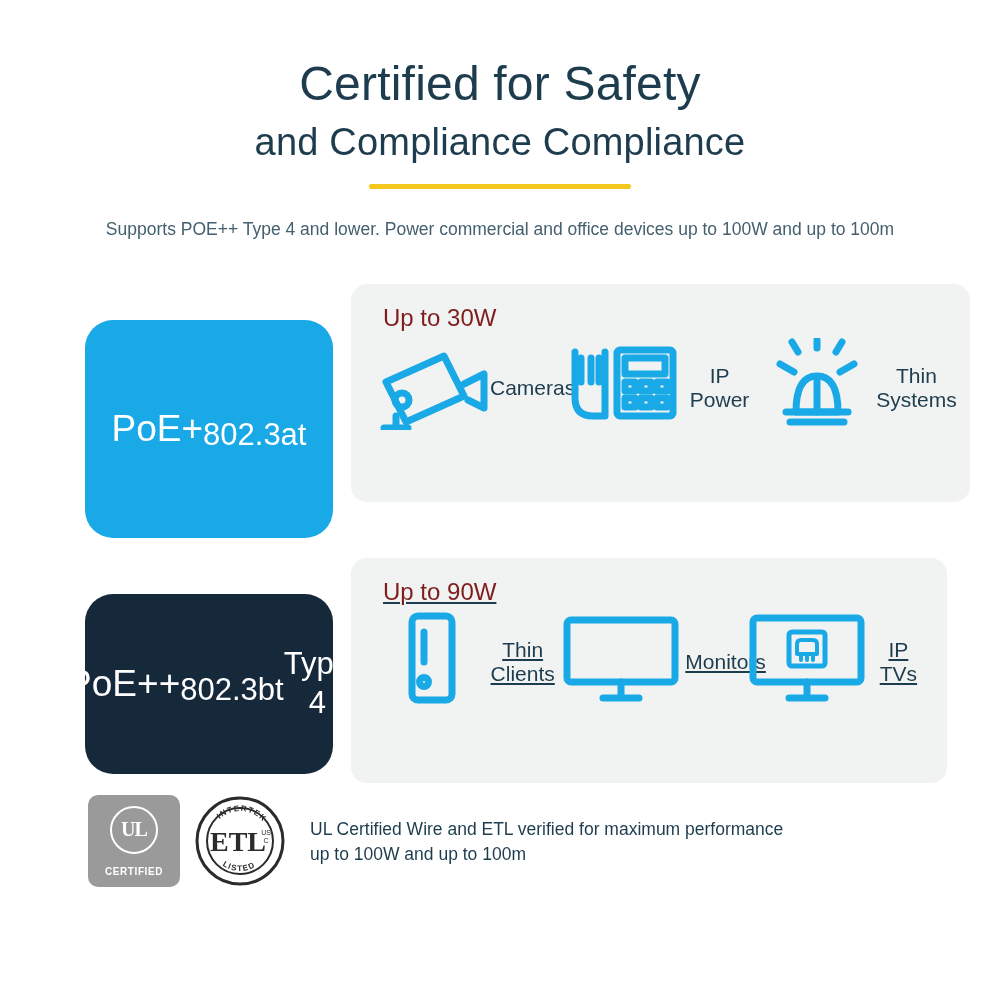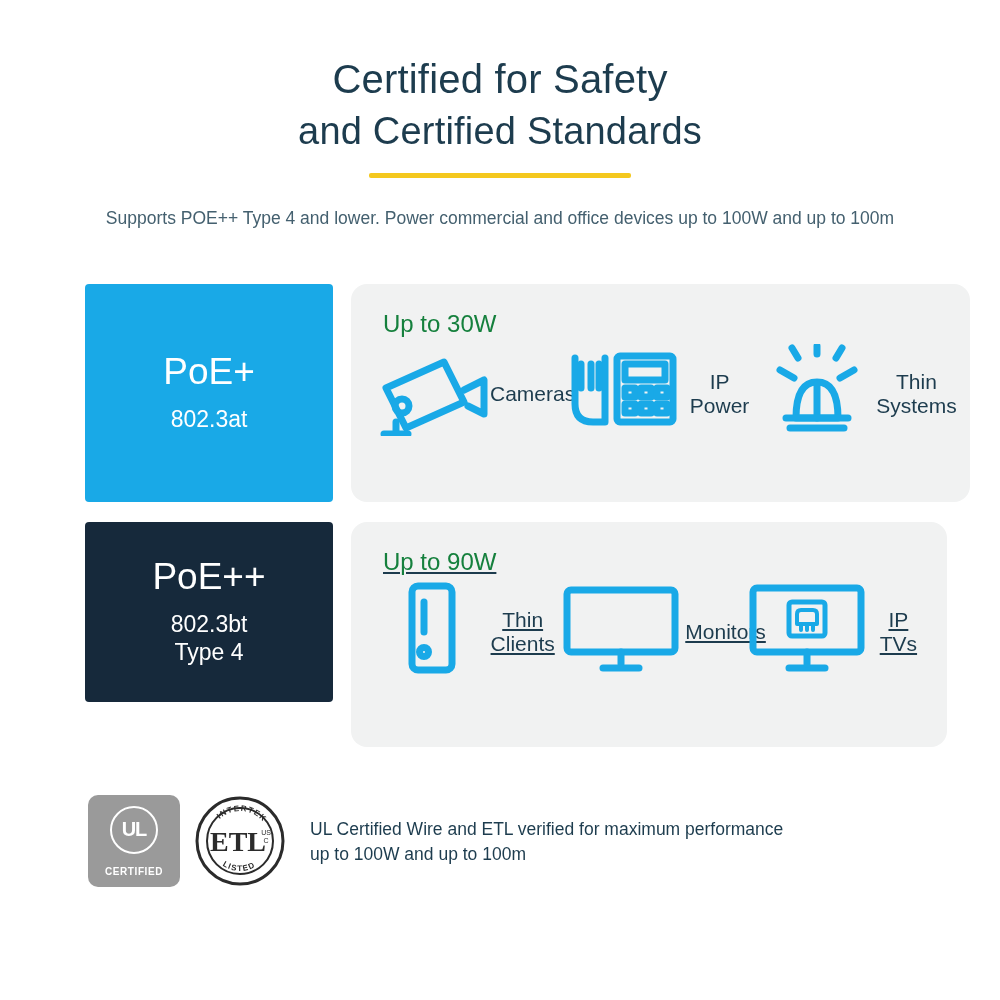--- a/index.html
+++ b/index.html
@@ -20,21 +20,21 @@
     height: 1000px;
     box-sizing: border-box;
   }
 
   
   .header {
     padding-top: 52px;
     text-align: center;
   }
   .title-line {
-    font-size: 40px;
+    font-size: 48px;
     font-weight: 400;
     color: #1d3c4e;
     line-height: 1.35;
     letter-spacing: 0.2px;
   }
   .title-line.second {
     font-size: 38px;
   }
   .underline {
     width: 262px;
@@ -58,62 +58,63 @@
     left: 85px;
     width: 830px;
   }
   .row {
     display: flex;
     gap: 18px;
     margin-bottom: 20px;
   }
   .badge {
     width: 248px;
-    border-radius: 4px;
-    display: flex;
-    flex-direction: column;
+    border-radius: 28px;
+    display: flex;
+    flex-direction: row;
     align-items: center;
     justify-content: center;
     color: #ffffff;
     text-align: center;
     flex: 0 0 auto;
+    margin-top: 36px;
   }
   .badge.poeplus {
     background: #19a9e7;
     height: 218px;
   }
   .badge.poepp {
     background: #16293b;
     height: 180px;
   }
   .badge-title {
     font-size: 37px;
     font-weight: 400;
     line-height: 1.1;
   }
   .badge-sub {
-    font-size: 23px;
+    font-size: 31px;
     font-weight: 400;
     line-height: 1.25;
     margin-top: 12px;
   }
   .panel {
     flex: 1 1 auto;
     background: #f1f2f2;
     border-radius: 16px;
     position: relative;
     padding: 16px 20px 12px 20px;
     box-sizing: border-box;
   }
   .panel.r1 { height: 218px; }
   .panel.r2 { height: 225px; text-decoration: underline; }
   .panel-head {
     font-size: 24px;
-    color: #15803d;
-    margin: 10px 0 0 12px;
+    color: #7f1d1d;
+    margin: 4px 0 0 12px;
     font-weight: 400;
   }
   .items {
     display: flex;
     justify-content: space-around;
     align-items: flex-end;
     margin-top: 4px;
   }
   .item {
     display: flex;
@@ -159,20 +160,21 @@
     width: 44px;
     height: 44px;
     border: 2.5px solid #ffffff;
     border-radius: 50%;
     display: flex;
     align-items: center;
     justify-content: center;
     font-size: 20px;
     font-weight: 700;
     letter-spacing: -1px;
+    font-family: Liberation Serif, serif;
   }
   .ul-caption {
     font-size: 10px;
     font-weight: 700;
     letter-spacing: 0.6px;
     margin-top: 12px;
   }
   .etl-mark {
     width: 92px;
     height: 92px;
@@ -188,21 +190,21 @@
     color: #1d3c4e;
   }
 </style>
 </head>
 <body>
 
 <div class="page">
 
   <div class="header">
     <div class="title-line">Certified for Safety</div>
-    <div class="title-line second">and Certified Standards</div>
+    <div class="title-line second">and Compliance Compliance</div>
     <div class="underline"></div>
     <div class="subtitle">Supports POE++ Type 4 and lower. Power commercial and office devices up to 100W and up to 100m</div>
   </div>
 
   <div class="rows">
 
     <div class="row">
       <div class="badge poeplus">
         <div class="badge-title">PoE+</div>
         <div class="badge-sub">802.3at</div>

